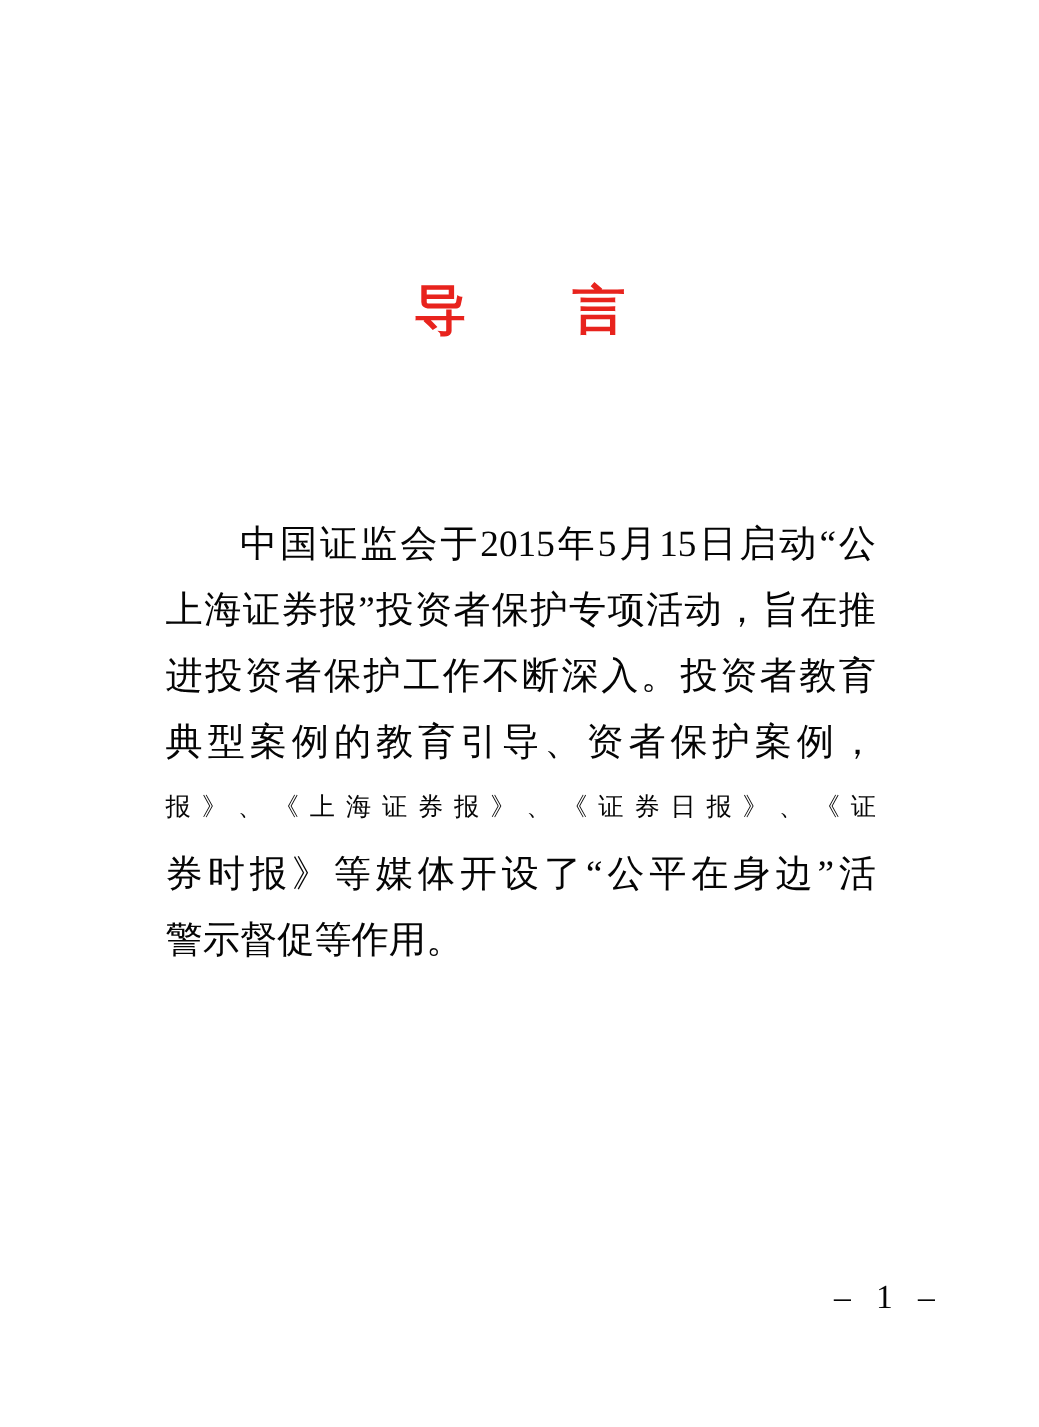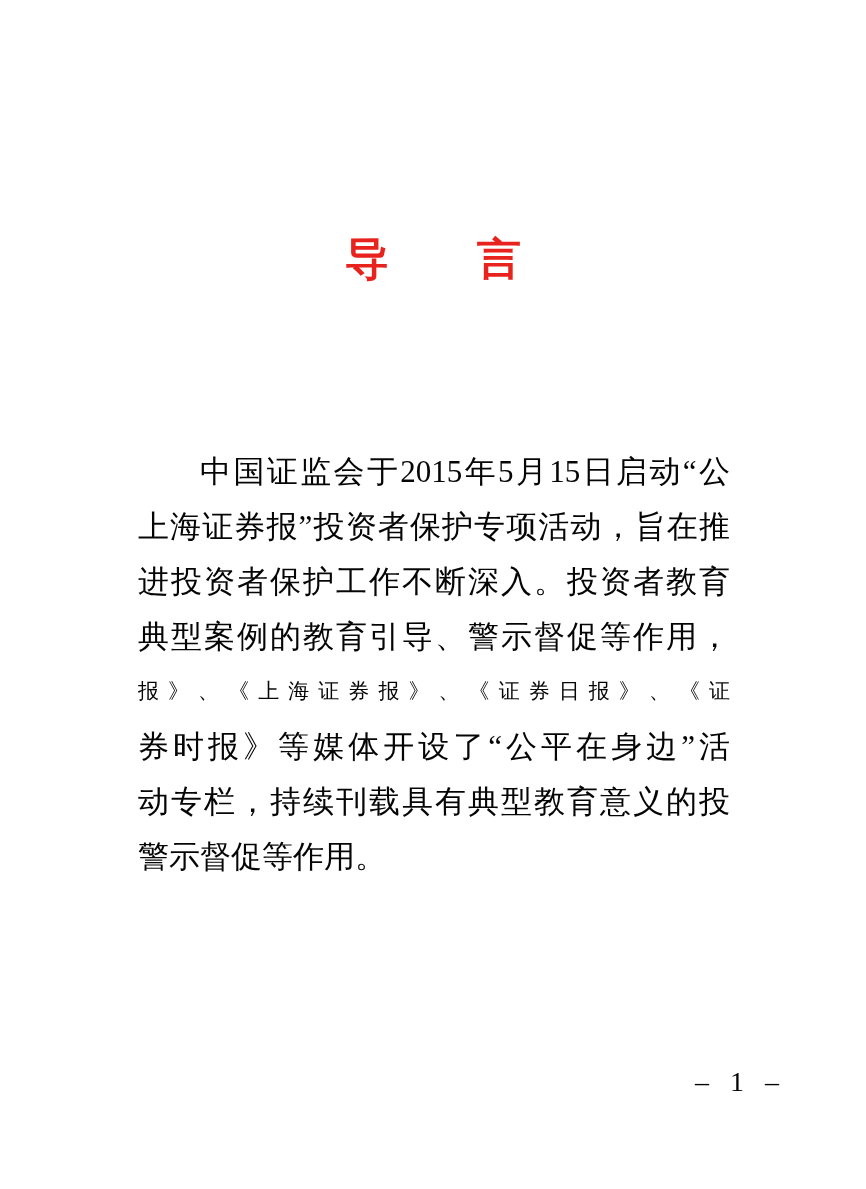--- a/index.html
+++ b/index.html
@@ -29,21 +29,21 @@
     gap: 88px;
     color: #e8231d;
     font-size: 44px;
     line-height: 1.2;
     font-weight: bold;
     font-family: "Liberation Sans", "DejaVu Sans", sans-serif;
   }
   .body-text {
     position: absolute;
     left: 138px;
-    top: 444px;
+    top: 425px;
     width: 592px;
     font-size: 31px;
     color: #050505;
   }
   .bodyline {
     height: 55px;
     line-height: 55px;
     text-align: justify;
     text-align-last: justify;
     white-space: nowrap;
@@ -70,22 +70,21 @@
 
   <div class="doc-title">
     <span>导</span>
     <span>言</span>
   </div>
 
   <div class="body-text">
     <div class="bodyline indent">中国证监会于2015年5月15日启动“公</div>
     <div class="bodyline">上海证券报”投资者保护专项活动，旨在推</div>
     <div class="bodyline">进投资者保护工作不断深入。投资者教育</div>
-    <div class="bodyline">典型案例的教育引导、警示督促等作用，</div>
+    <div class="bodyline">典型案例的教育引导、资者保护案例，</div>
     <div class="bodyline tight">报》、《上海证券报》、《证券日报》、《证</div>
     <div class="bodyline">券时报》等媒体开设了“公平在身边”活</div>
-    <div class="bodyline">动专栏，持续刊载具有典型教育意义的投</div>
     <div class="bodyline left-last">警示督促等作用。</div>
   </div>
 
   <div class="footer-pagenum">– 1 –</div>
 
 </div>
 
 </body></html>

